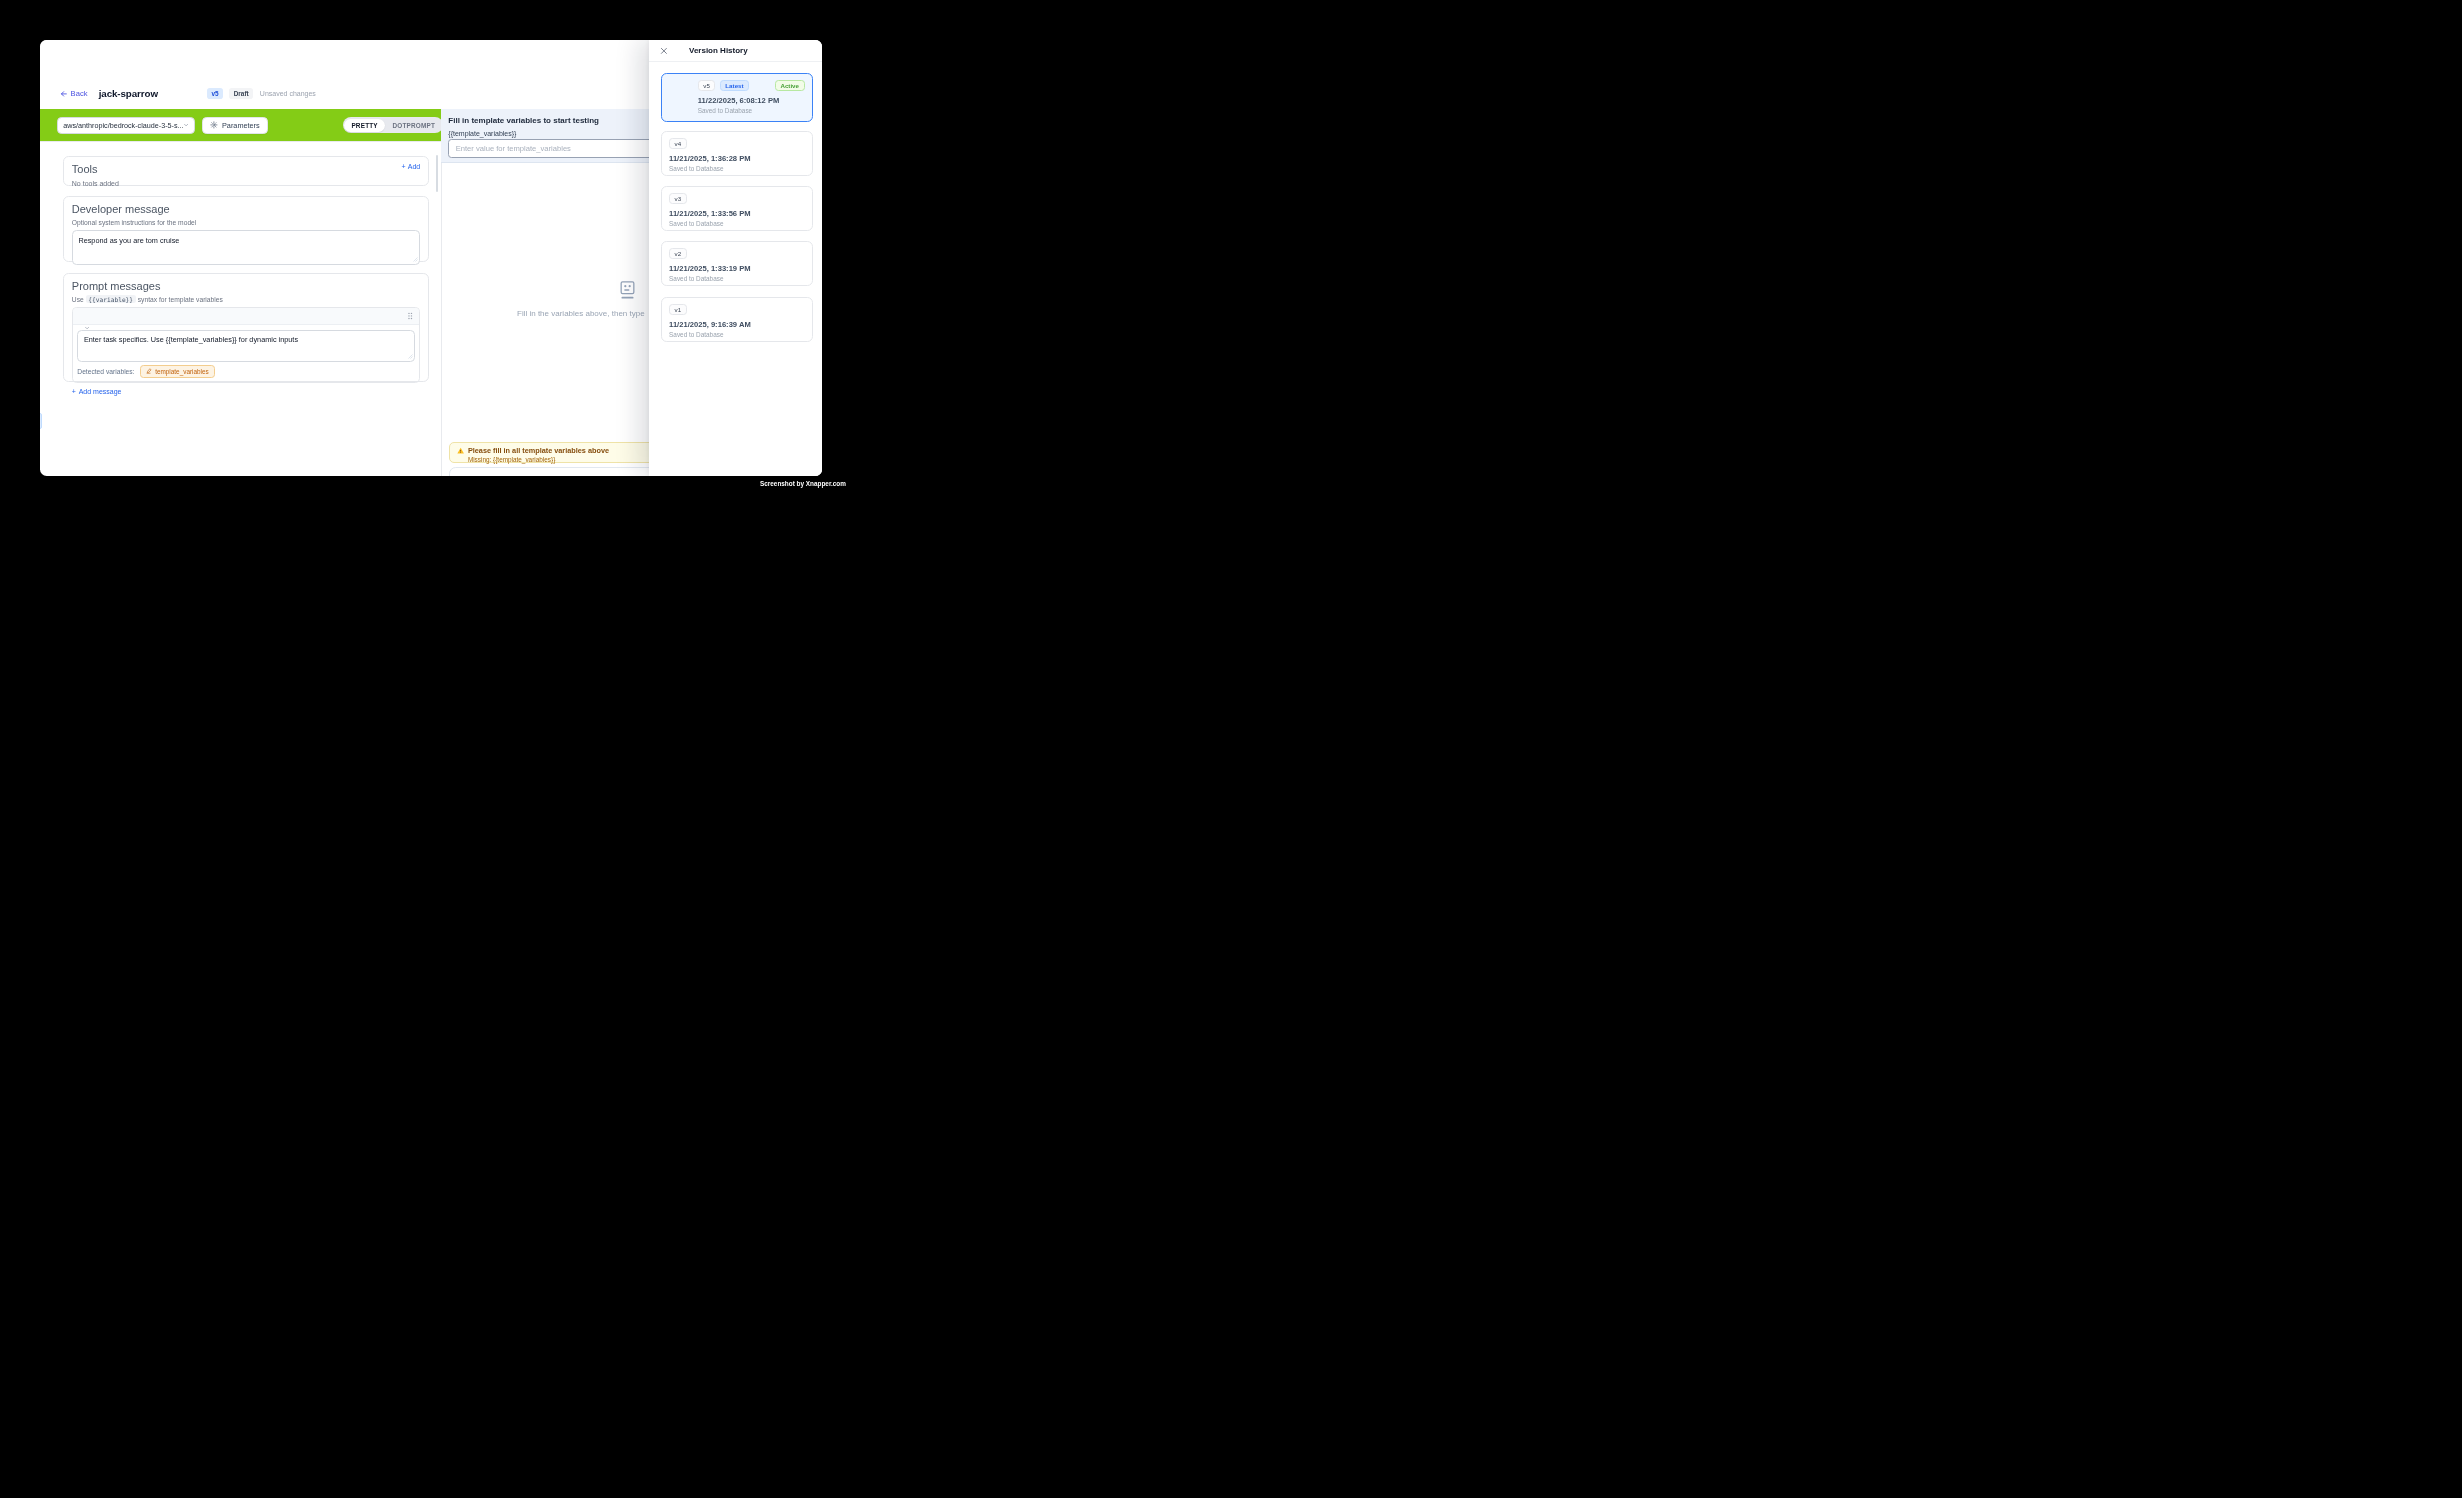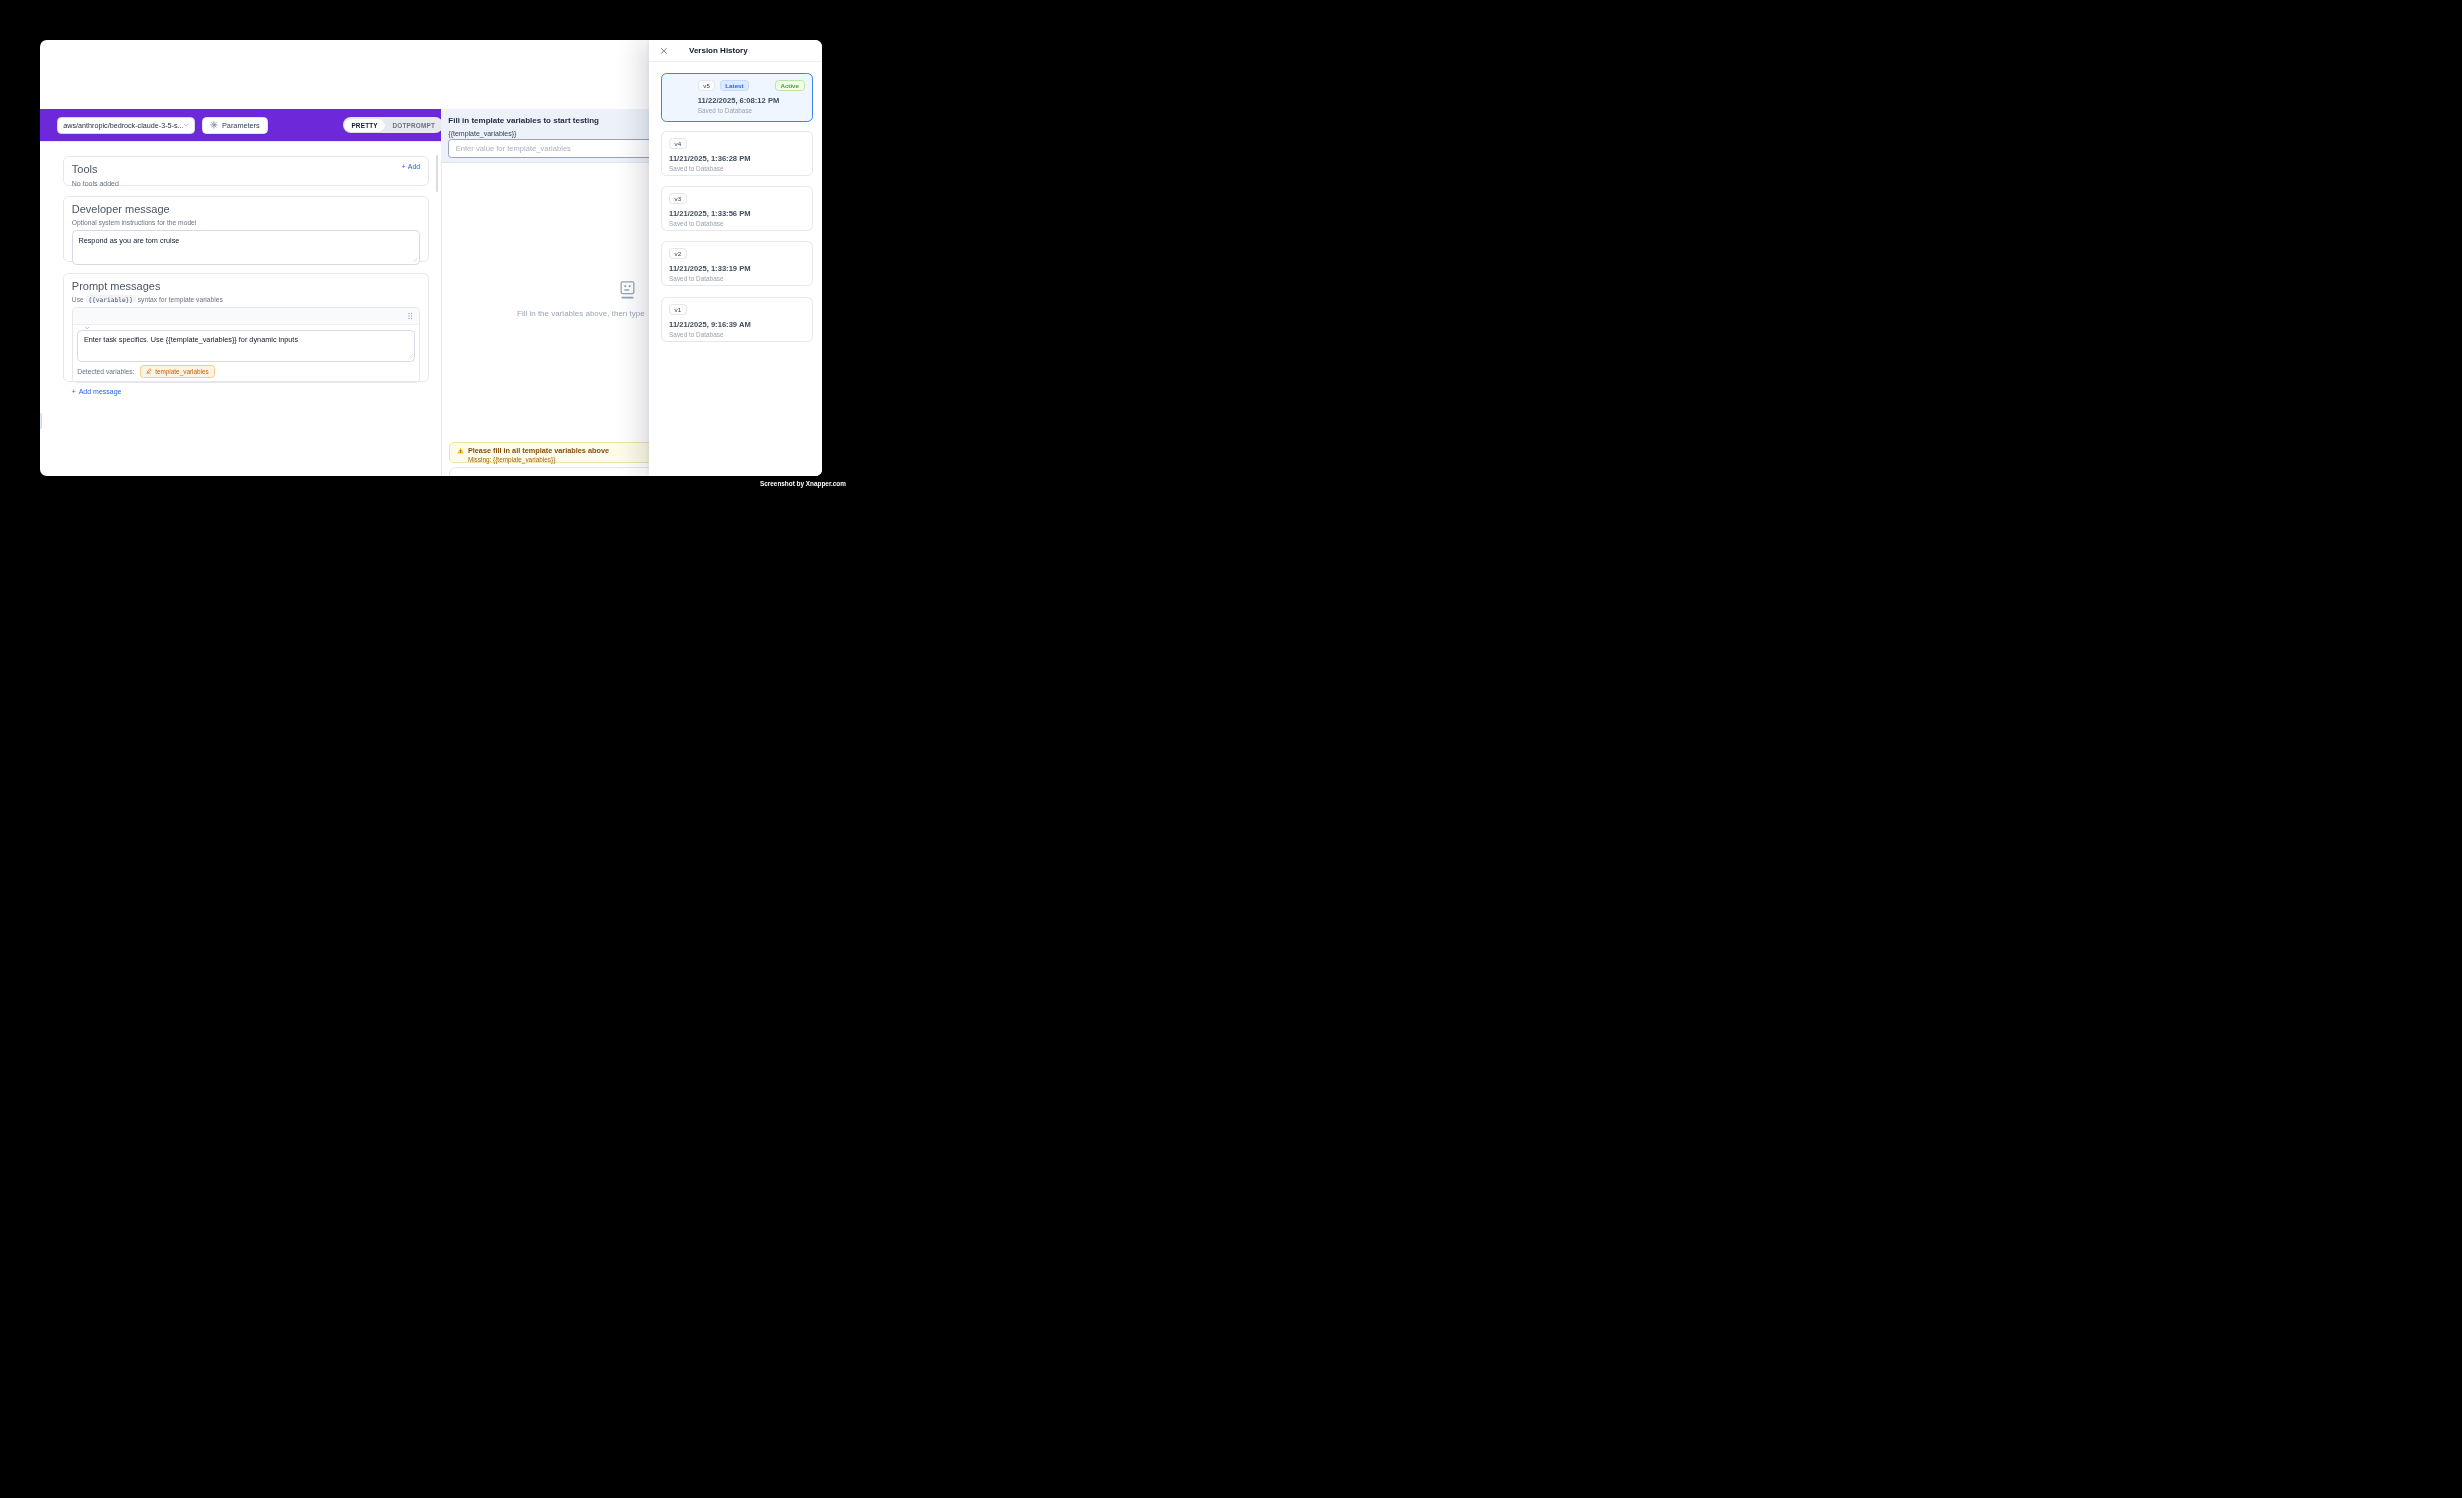--- a/index.html
+++ b/index.html
@@ -16,21 +16,21 @@
   .back-link { display:flex; align-items:center; gap:2.8px; color:#4a51e0; font-size:7.6px; font-weight:500; cursor:pointer; }
   .back-link svg { width:7.8px; height:7.8px; }
   .page-title { margin-left:11.2px; font-size:9.8px; font-weight:700; color:#0f172a; letter-spacing:-0.1px; }
   .badge { display:inline-block; border-radius:2.8px; font-size:6.4px; font-weight:600; padding:1.7px 4.5px; line-height:1.2; }
   .badge-version { margin-left:49px; background:#dbeafe; color:#1d4ed8; }
   .badge-draft { margin-left:6.2px; background:#f3f4f6; color:#374151; }
   .unsaved { margin-left:6.7px; font-size:7px; color:#9ca3af; }
   .hdr-divider { position:absolute; left:0; top:69px; width:100%; height:0.6px; background:#e8eaee; }
 
   
-  .model-row { position:absolute; left:0; top:69px; width:401px; height:32px; background:#6d28d9; }
+  .model-row { position:absolute; left:0; top:69px; width:401px; height:32px; background:#84cc16; }
   .model-select { position:absolute; left:17.3px; top:7.8px; width:138px; height:17px; border:0.6px solid #d6dae0;
                   border-radius:4.5px; display:flex; align-items:center; padding:0 5px; cursor:pointer; background:#fff; }
   .model-select .val { flex:1; font-size:7.2px; color:#1f2937; white-space:nowrap; overflow:hidden; }
   .chev { width:6.2px; height:6.2px; color:#9ca3af; flex:none; }
   .params-btn { position:absolute; left:162px; top:7.8px; height:17px; padding:0 7.3px; border:0.6px solid #e2e5ea;
                 border-radius:4.5px; display:flex; align-items:center; gap:3.9px; font-size:7.3px; color:#334155;
                 background:#fff; cursor:pointer; box-shadow:0 0.6px 1.1px rgba(16,24,40,.04); }
   .params-btn svg { width:7.8px; height:7.8px; color:#475569; }
   .fmt-toggle { position:absolute; left:303px; top:8.4px; height:15.7px; background:#e7e9ee; border-radius:559px;
                 display:flex; align-items:center; padding:1.1px; }
@@ -120,20 +120,35 @@
   .v-saved { margin-top:2.2px; font-size:6.4px; color:#9aa3ae; }
 
   .watermark { position:absolute; left:760px; top:480px; color:#fff; font-size:6.4px; font-weight:600; }
 </style>
 </head>
 <body>
 
 <div class="stage">
   <div class="window">
 
+    <div class="top-header">
+      <div class="header-row">
+        <span class="back-link">
+          <svg viewBox="0 0 16 16" fill="none" stroke="currentColor" stroke-width="1.8" stroke-linecap="round" stroke-linejoin="round">
+              <path d="M13 8H3M7.5 3.5 3 8l4.5 4.5"></path>
+            </svg>
+          <span>Back</span>
+        </span>
+        <span class="page-title">jack-sparrow</span>
+        <span class="badge badge-version">v5</span>
+        <span class="badge badge-draft">Draft</span>
+        <span class="unsaved">Unsaved changes</span>
+      </div>
+      <div class="hdr-divider"></div>
+    </div>
 
     <div class="model-row">
       <div class="model-select">
         <span class="val">aws/anthropic/bedrock-claude-3-5-s...</span>
         <svg class="chev" viewBox="0 0 12 12" fill="none" stroke="currentColor" stroke-width="1.5" stroke-linecap="round">
             <path d="M3 4.5 6 7.5 9 4.5"></path>
           </svg>
       </div>
       <div class="params-btn">
         <svg viewBox="0 0 24 24" fill="none" stroke="currentColor" stroke-width="2" stroke-linecap="round">

